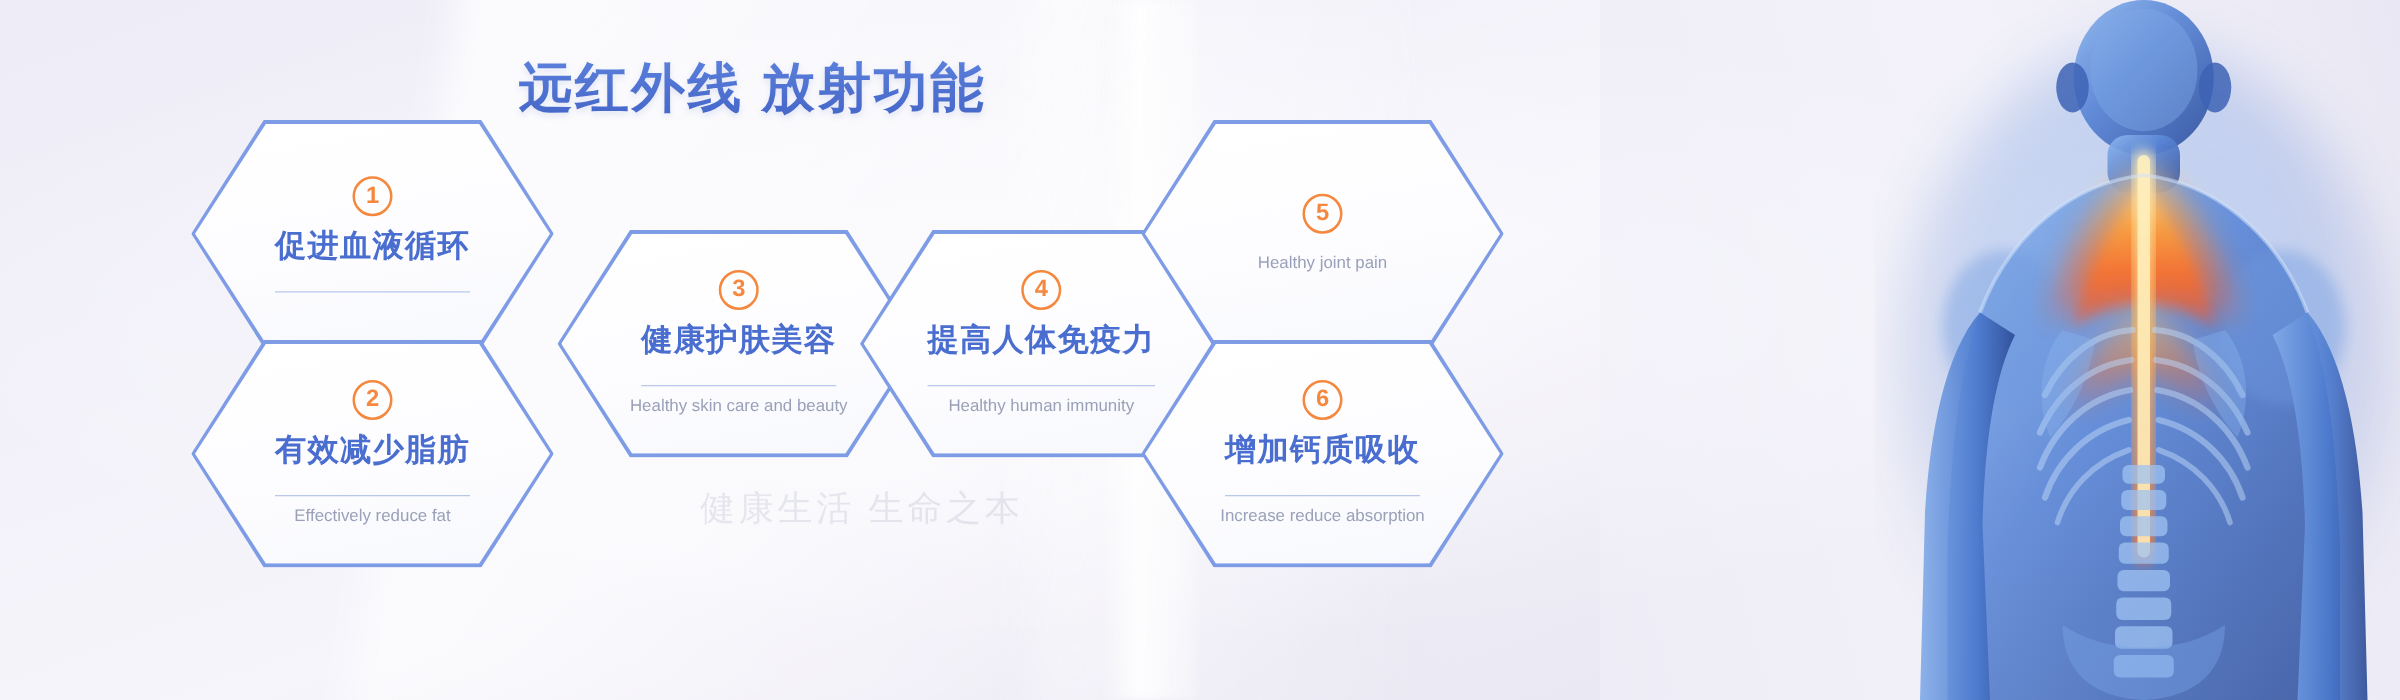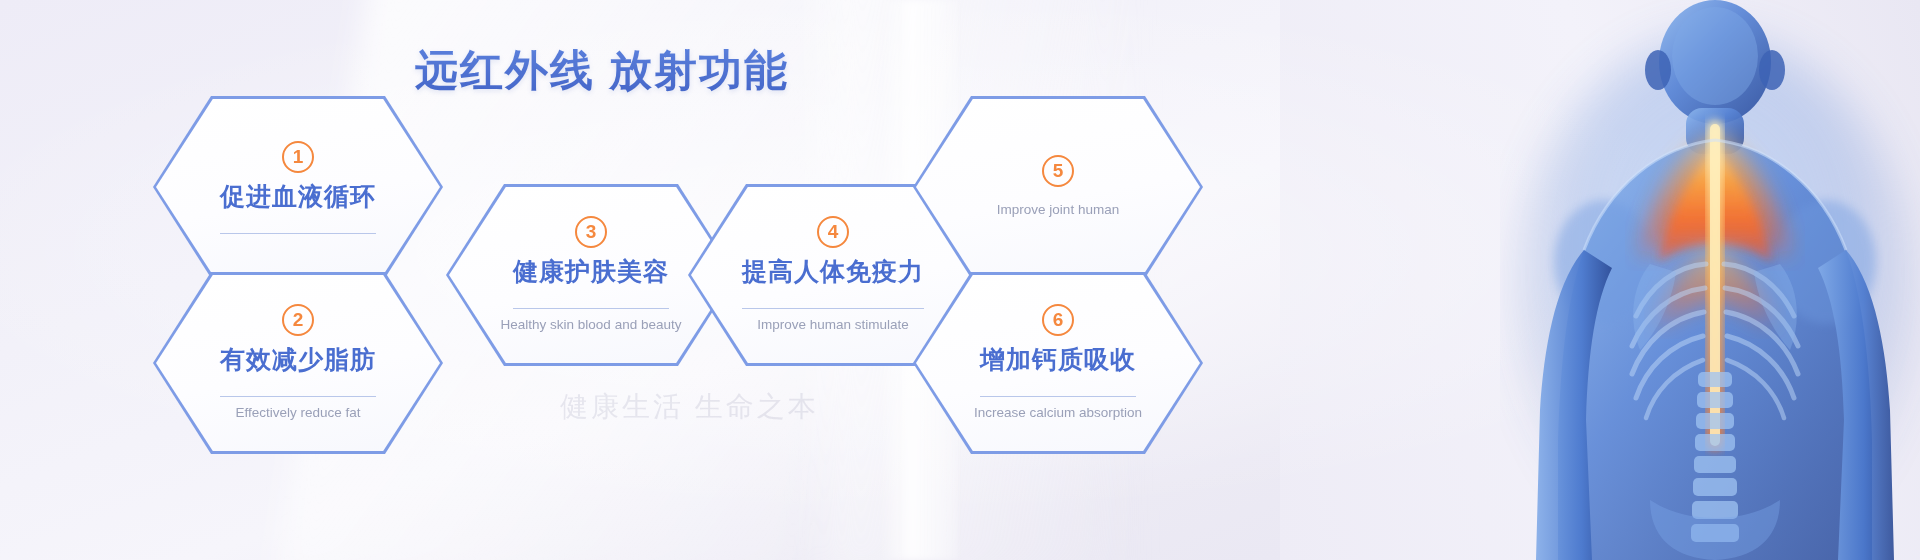--- a/index.html
+++ b/index.html
@@ -187,50 +187,50 @@
       <div class="en">Effectively reduce fat</div>
     </div>
   </div>
 
   <div class="hex" id="hex3">
     <div class="shell"></div>
     <div class="face"></div>
     <div class="inner">
       <div class="num">3</div>
       <div class="cn">健康护肤美容</div>
-      <div class="en">Healthy skin blood and beauty</div>
+      <div class="en">Healthy skin care and beauty</div>
     </div>
   </div>
 
   <div class="hex" id="hex4">
     <div class="shell"></div>
     <div class="face"></div>
     <div class="inner">
       <div class="num">4</div>
       <div class="cn">提高人体免疫力</div>
-      <div class="en">Improve human stimulate</div>
+      <div class="en">Healthy human immunity</div>
     </div>
   </div>
 
   <div class="hex" id="hex5">
     <div class="shell"></div>
     <div class="face"></div>
     <div class="inner">
       <div class="num">5</div>
-      <div class="en">Improve joint human</div>
+      <div class="en">Healthy joint pain</div>
     </div>
   </div>
 
   <div class="hex" id="hex6">
     <div class="shell"></div>
     <div class="face"></div>
     <div class="inner">
       <div class="num">6</div>
       <div class="cn">增加钙质吸收</div>
-      <div class="en">Increase calcium absorption</div>
+      <div class="en">Increase reduce absorption</div>
     </div>
   </div>
 
   <div class="human">
     <svg width="420" height="560" viewBox="0 0 420 560" xmlns="http://www.w3.org/2000/svg">
       <defs>
         <radialGradient id="glowBlue" cx="50%" cy="38%" r="62%">
           <stop offset="0%" stop-color="#9ec4f5" stop-opacity="0.85"></stop>
           <stop offset="55%" stop-color="#5c8ada" stop-opacity="0.55"></stop>
           <stop offset="100%" stop-color="#2d4f9e" stop-opacity="0.05"></stop>

